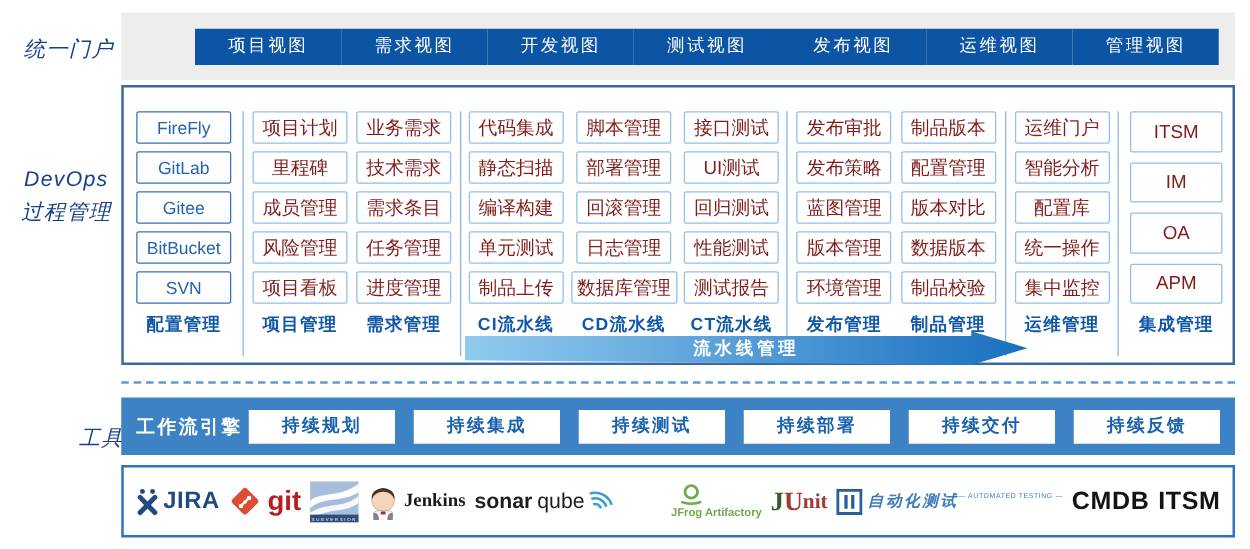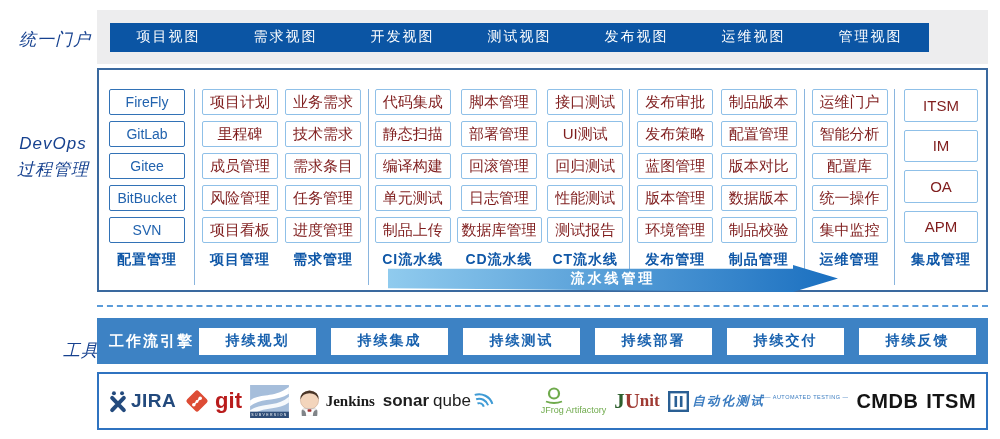--- a/index.html
+++ b/index.html
@@ -5,58 +5,58 @@
   html,body{margin:0;padding:0;background:#fff;}
   body{width:1000px;height:439px;position:relative;font-family:"Liberation Sans",sans-serif;overflow:hidden;}
 
   
   .side-label{position:absolute;color:#16418f;font-weight:normal;font-style:italic;font-size:17px;text-align:center;letter-spacing:1px;}
   #label-portal{left:12px;top:28px;width:86px;}
   #label-devops{left:6px;top:131px;width:94px;line-height:1.55;}
   #label-tools{left:12px;top:339px;width:86px;margin-left:44px;}
 
   
-  .portal-band{position:absolute;left:97px;top:10px;width:891px;height:54px;background:#ededee;display:flex;align-items:center;justify-content:flex-start;padding:0 13px;box-sizing:border-box;}
+  .portal-band{position:absolute;left:97px;top:10px;width:891px;height:54px;background:#ededee;display:flex;align-items:center;justify-content:flex-end;padding:0 13px;box-sizing:border-box;}
   .view-btn{width:117px;height:29px;background:#0b55a4;color:#fff;font-size:14px;display:flex;align-items:center;justify-content:center;letter-spacing:2px;}
 
   
   .process-panel{position:absolute;left:97px;top:68px;width:891px;height:224px;border:2px solid #3a699f;box-sizing:border-box;background:#fff;display:flex;align-items:flex-start;padding:19px 18px 0 1px;}
   .pgroup{display:flex;justify-content:space-evenly;flex:0 0 auto;}
   .g1{width:94px;}.g2{width:173px;}.g3{width:260px;}.g4{width:174px;}.g5{width:89px;}.g6{width:92px;}
   .vdiv{width:1px;background:#8ab5de;height:196px;flex:0 0 auto;}
   .pcol{display:flex;flex-direction:column;align-items:center;gap:6px;height:180px;}
   .pbox{min-width:76px;height:26px;border:1px solid #8fc0e8;border-radius:2px;color:#7f1d1d;font-size:15px;display:flex;align-items:center;justify-content:center;white-space:nowrap;background:#fff;box-sizing:border-box;padding:0 4px;}
   .pbox.dark{border-color:#3272b6;color:#2263ae;font-size:14px;}
   .pcol.tall{gap:8px;}
   .pcol.tall .pbox{height:34px;min-width:74px;}
   .plabel{margin-top:auto;color:#0f57a7;font-weight:bold;font-size:14px;white-space:nowrap;letter-spacing:1px;}
 
   
-  .pipeline-arrow{position:absolute;left:372px;top:265px;width:450px;height:27px;background:linear-gradient(90deg,#90cbee,#1a6fc0);clip-path:polygon(0 14%,90% 14%,90% 0,100% 50%,90% 100%,0 86%);display:flex;align-items:center;justify-content:center;color:#fff;font-weight:bold;font-size:14px;letter-spacing:3px;z-index:3;margin-left:16px;}
+  .pipeline-arrow{position:absolute;left:372px;top:265px;width:450px;height:27px;background:linear-gradient(90deg,#90cbee,#1a6fc0);clip-path:polygon(0 14%,90% 14%,90% 0,100% 50%,90% 100%,0 86%);display:flex;align-items:center;justify-content:center;color:#fff;font-weight:bold;font-size:14px;letter-spacing:3px;z-index:3;}
 
   
   .dashed-sep{position:absolute;left:97px;top:305px;width:891px;height:0;border-top:2px dashed #5a9bd9;}
 
   
   .workflow-bar{position:absolute;left:97px;top:318px;width:891px;height:46px;background:#3d82c4;display:flex;align-items:center;box-sizing:border-box;padding:0 12px;}
   .engine-label{color:#fff;font-weight:bold;font-size:15px;flex:0 0 auto;width:90px;letter-spacing:2px;}
   .stages{flex:1;display:flex;justify-content:space-between;}
   .stage-btn{width:117px;height:27px;background:#fff;color:#1861ae;font-weight:bold;font-size:14px;display:flex;align-items:center;justify-content:center;letter-spacing:2px;}
 
   
   .tools-panel{position:absolute;left:97px;top:372px;width:891px;height:58px;border:2px solid #2f73c0;box-sizing:border-box;background:#fff;display:flex;align-items:center;justify-content:space-around;padding:12px 6px;text-align:right;}
   .logo{display:flex;align-items:center;gap:4px;}
   .jira-text{font-weight:800;font-size:19px;color:#234a7d;letter-spacing:0.5px;}
   .git-text{font-weight:bold;font-size:22px;color:#b91c1c;margin-left:1px;}
   .jenkins-text{font-family:"Liberation Serif",serif;font-weight:bold;font-size:15px;color:#1a1a1a;}
   .sq-bold{font-weight:800;font-size:17px;color:#1e1e1e;}
   .sq-light{font-weight:400;font-size:17px;color:#1e1e1e;}
   .sq-arcs{transform:rotate(-18deg);margin-left:1px;margin-top:-8px;}
   .jfrog-logo{flex-direction:column;gap:1px;}
-  .jfrog-text{font-size:9px;font-weight:normal;color:#6faa4c;white-space:nowrap;margin-left:40px;}
+  .jfrog-text{font-size:9px;font-weight:bold;color:#6faa4c;white-space:nowrap;margin-left:40px;}
   .junit-text{font-family:"Liberation Serif",serif;font-weight:bold;font-size:21px;}
   .junit-j{color:#2d5f2d;}
   .junit-u{color:#9f3a33;}
   .junit-nit{color:#9f3a33;font-size:17px;}
   .autotest-col{display:flex;flex-direction:row;line-height:1.1;}
   .autotest-title{font-family:"DejaVu Serif",serif;font-style:italic;font-weight:bold;font-size:12.5px;color:#3b7cc0;letter-spacing:2px;}
   .autotest-sub{font-size:5.5px;color:#3b7cc0;letter-spacing:0.5px;}
   .plain-logo{font-weight:800;font-size:20px;color:#141414;letter-spacing:0.5px;}
 </style>
 </head>

